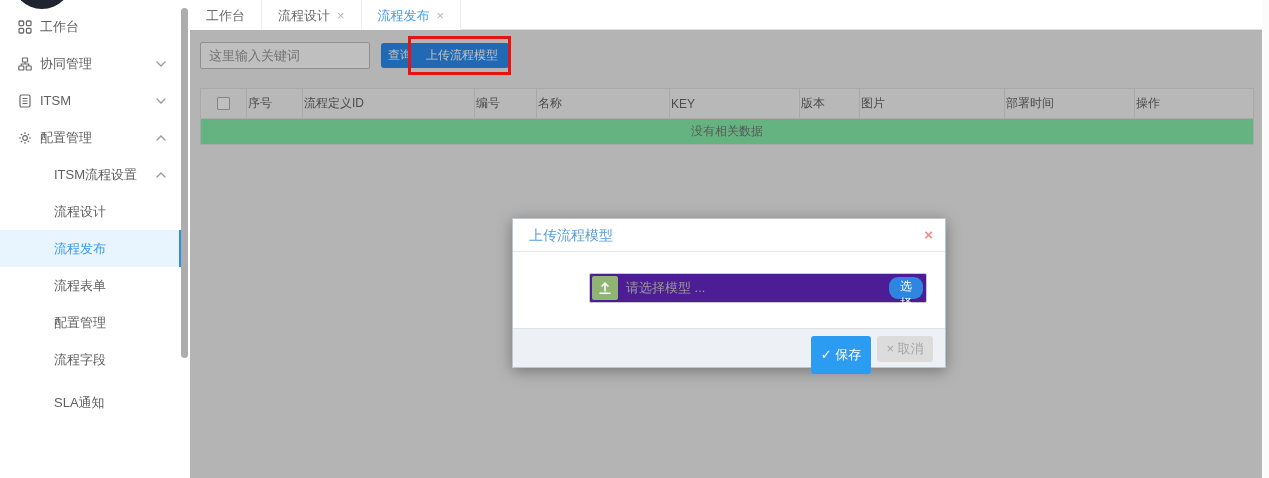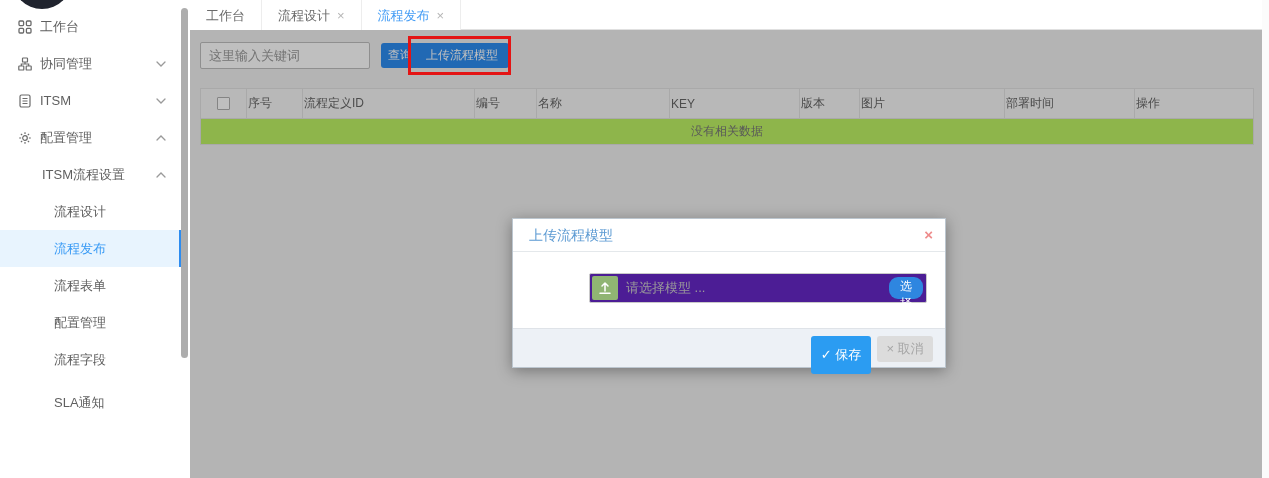--- a/index.html
+++ b/index.html
@@ -6,21 +6,21 @@
   *{box-sizing:border-box;font-family:"Liberation Sans","DejaVu Sans",sans-serif;}
   .app{position:relative;width:1269px;height:478px;overflow:hidden;background:#fff;}
 
   
   .sidebar{position:absolute;left:0;top:0;width:190px;height:478px;background:#fff;z-index:5;overflow:hidden;}
   .logo{position:absolute;left:12px;top:-51px;width:60px;height:60px;border-radius:50%;background:#20242e;}
   .nav{position:absolute;left:0;top:8px;width:184px;}
   .nav-item{position:relative;height:37px;line-height:37px;font-size:13px;color:#5f5f5f;cursor:pointer;white-space:nowrap;}
   .nav-item .nav-icon{position:absolute;left:18px;top:50%;transform:translateY(-50%);width:14px;height:14px;display:inline-flex;}
   .nav-item.lvl1 .nav-label{margin-left:40px;}
-  .nav-item.lvl2 .nav-label{margin-left:42px;}
+  .nav-item.lvl2 .nav-label{margin-left:54px;}
   .nav-item.lvl3 .nav-label{margin-left:54px;}
   .nav-item .chev{position:absolute;right:18px;top:50%;transform:translateY(-50%);display:inline-flex;}
   .nav-item.active{background:#e8f4fe;color:var(--sidebar-active-blue);}
   .nav-item.active::after{content:"";position:absolute;right:0;top:0;bottom:0;width:5px;background:var(--primary-blue);}
   .nav-item.sla{margin-top:6px;}
   .side-scroll{position:absolute;left:181px;top:8px;width:7px;height:350px;border-radius:4px;background:#adadad;z-index:6;}
 
   
   .main{position:absolute;left:190px;top:0;width:1072px;height:478px;}
   .tabbar{position:relative;height:30px;background:#fff;border-bottom:1px solid #e0e0e0;display:flex;}
@@ -33,21 +33,21 @@
   .search-input{position:absolute;left:10px;top:12px;width:170px;height:27px;border:1px solid #bfbfbf;border-radius:2px;background:#fff;padding:0 8px;font-size:13px;color:#333;outline:none;}
   .search-input::placeholder{color:#9a9a9a;}
   .btn{border:none;border-radius:3px;background:var(--primary-blue);color:#fff;font-size:12px;cursor:pointer;}
   .btn-search{position:absolute;left:191px;top:13px;width:38px;height:25px;}
   .btn-upload{position:absolute;left:225px;top:13px;height:25px;padding:0 11px;}
   .red-box{position:absolute;left:218px;top:6px;width:103px;height:39px;border:3px solid var(--annotation-red);z-index:40;pointer-events:none;}
 
   .grid-table{position:absolute;left:10px;top:58px;width:1053px;border-collapse:collapse;background:#fff;border:1px solid #e2e2e2;table-layout:fixed;}
   .grid-table th{height:30px;background:#f6f6f6;border-right:1px solid #e2e2e2;border-bottom:1px solid #e2e2e2;font-size:12px;font-weight:normal;color:#666;text-align:left;}
   .grid-table th:last-child{border-right:none;}
-  .grid-table td.empty{height:26px;font-size:12px;color:#777;text-align:center;background:#bef264;}
+  .grid-table td.empty{height:26px;font-size:12px;color:#777;text-align:center;background:#86efac;}
   .cbx{width:13px;height:13px;border:1px solid #b0b0b0;background:#fff;margin:0 auto;border-radius:1px;cursor:pointer;}
 
   .overlay{position:absolute;left:0;top:0;width:1072px;height:448px;background:rgba(0,0,0,0.25);z-index:30;}
 
   
   .modal{position:absolute;left:322px;top:188px;width:434px;height:150px;background:#fff;border:1px solid #bcc6cf;box-shadow:0 3px 14px rgba(0,0,0,0.35);z-index:50;}
   .modal-header{position:relative;height:33px;border-bottom:1px solid #e4e8eb;background:#fff;}
   .modal-title{position:absolute;left:16px;top:0;line-height:33px;font-size:14px;color:var(--modal-title-blue);}
   .modal-close{position:absolute;right:12px;top:0;line-height:31px;font-size:15px;font-weight:bold;color:var(--close-red);cursor:pointer;}
   .modal-body{position:relative;height:76px;background:#fff;}

